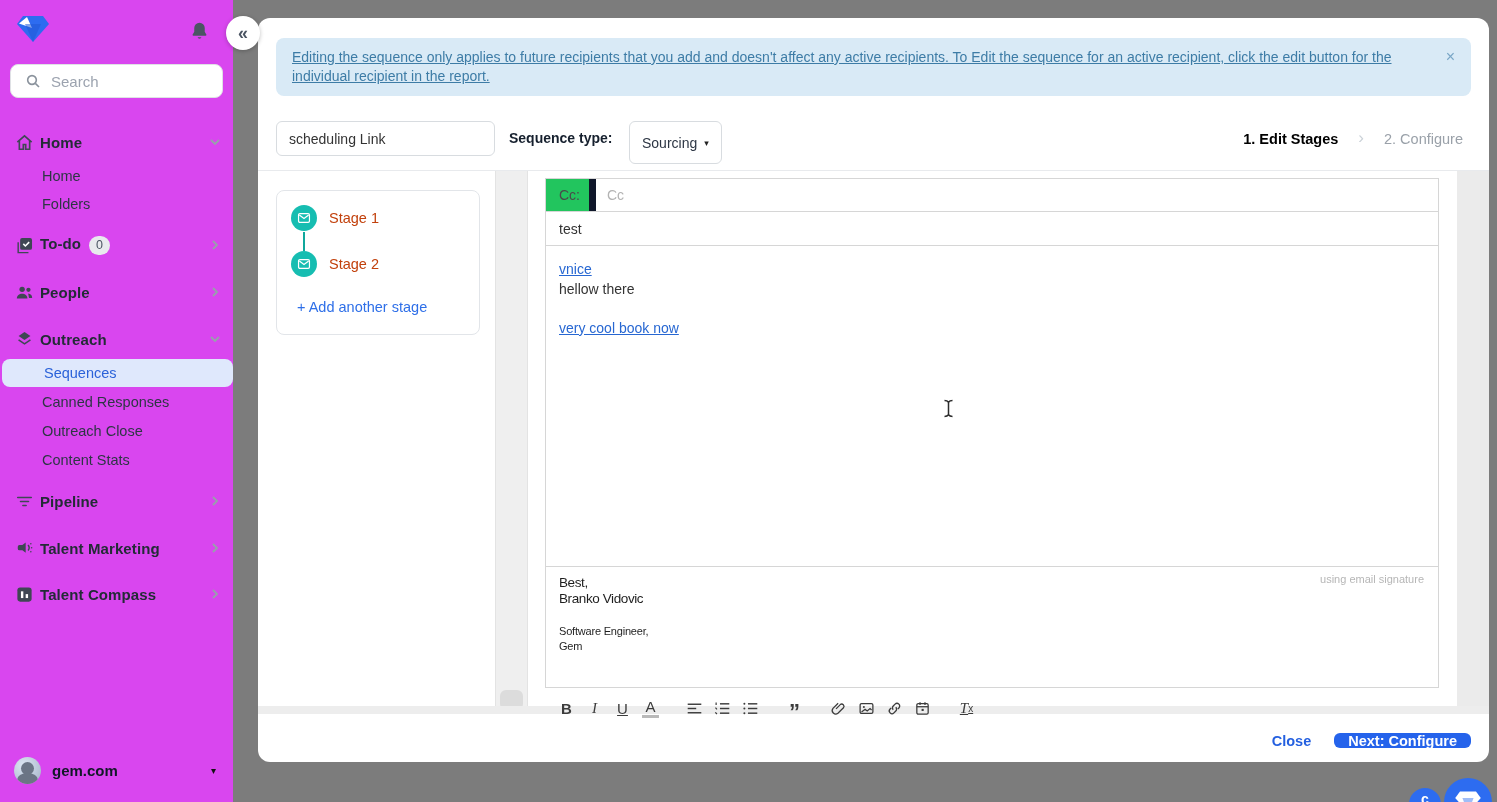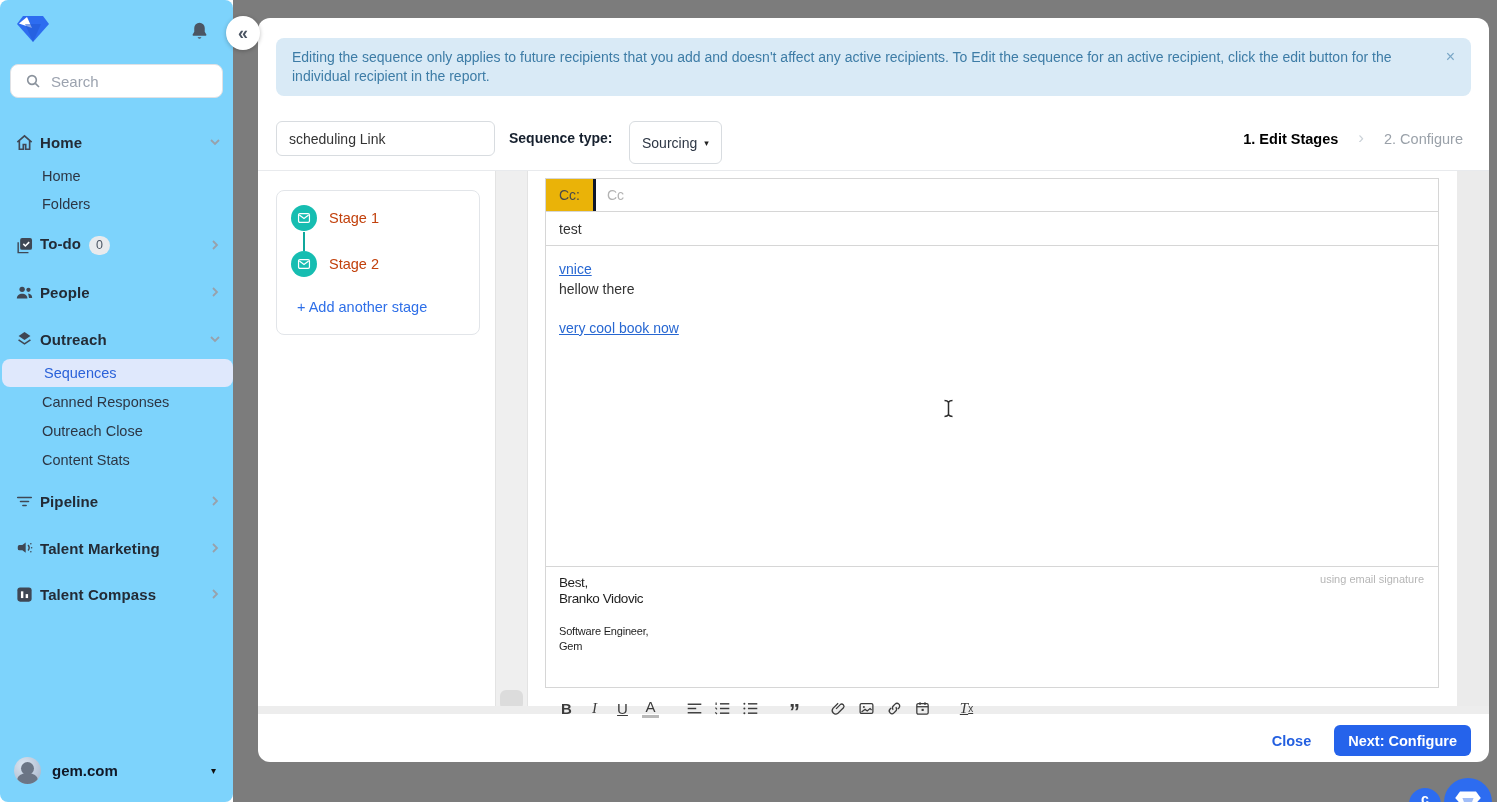--- a/index.html
+++ b/index.html
@@ -4,21 +4,21 @@
 <style>
   * { margin:0; padding:0; box-sizing:border-box; }
   html,body { width:1497px; height:802px; overflow:hidden; }
   body { font-family:"Liberation Sans","DejaVu Sans",sans-serif; background:#fff; position:relative; }
   .page { position:absolute; inset:0; width:1497px; height:802px; overflow:hidden; }
 
   
   .overlay { position:absolute; left:233px; top:0; right:0; bottom:0; background:#7c7c7c; z-index:1; }
 
   
-  .sidebar { position:absolute; left:0; top:0; width:233px; height:802px; background:#7dd3fc; z-index:2;border-radius:8px; }
+  .sidebar { position:absolute; left:0; top:0; width:233px; height:802px; background:#d946ef; z-index:2; }
   .logo { position:absolute; left:16px; top:14px; width:34px; height:30px; }
   .bell { position:absolute; left:189px; top:21px; width:21px; height:21px; color:#4b5563; }
   .searchbox { position:absolute; left:10px; top:64px; width:213px; height:34px; border:1px solid #dfe1e5; border-radius:8px; background:#fff; display:flex; align-items:center; }
   .searchbox .sicon { width:16px; height:16px; margin-left:14px; color:#8a929c; flex:none; }
   .searchbox input { border:none; outline:none; background:transparent; font-size:15px; color:#333; margin-left:10px; width:150px; font-family:inherit; }
   .searchbox input::placeholder { color:#9ca3af; }
   .navrow { position:absolute; left:0; width:233px; height:30px; display:flex; align-items:center; cursor:pointer; }
   .navrow .nicon { position:absolute; left:15px; width:19px; height:19px; color:#3f4754; }
   .navrow .nlabel { position:absolute; left:40px; font-size:15px; font-weight:600; color:#232b36; letter-spacing:.1px; }
   .navrow .chev { position:absolute; right:12px; width:12px; height:12px; color:#98a1ab; }
@@ -35,21 +35,21 @@
   .acct-label { position:absolute; left:52px; top:6px; font-size:15px; font-weight:700; color:#111827; }
   .acct-caret { position:absolute; right:17px; top:9px; font-size:10px; color:#111; }
 
   
   .collapse-btn { position:absolute; left:226px; top:16px; width:34px; height:34px; border-radius:50%; background:#fff;
     box-shadow:0 1px 4px rgba(0,0,0,.25); z-index:4; display:flex; align-items:center; justify-content:center;
     font-size:18px; color:#4b5563; font-weight:700; cursor:pointer; }
 
   
   .modal { position:absolute; left:258px; top:18px; width:1231px; height:744px; background:#fff; border-radius:12px; z-index:3; overflow:hidden; }
-  .banner { position:absolute; left:18px; top:20px; width:1195px; min-height:57px; background:#d9eaf6; border-radius:8px; padding:10px 40px 10px 16px; font-size:14px; line-height:19px; color:#3d7ca6; }
+  .banner { position:absolute; left:18px; top:20px; width:1195px; min-height:57px; background:#d9eaf6; border-radius:8px; padding:10px 40px 10px 16px; font-size:14px; line-height:19px; color:#3d7ca6;text-decoration:underline; }
   .banner-close { position:absolute; right:16px; top:9px; font-size:16px; color:#79a6c6; cursor:pointer; }
   .name-input { position:absolute; left:18px; top:103px; width:219px; height:35px; border:1px solid #d8dce0; border-radius:6px; padding:16px 12px; font-size:14px; color:#333; font-family:inherit; outline:none; }
   .seqtype-label { position:absolute; left:251px; top:112px; font-size:14px; font-weight:700; color:#16202e; }
   .seqtype-dd { position:absolute; left:371px; top:103px; height:43px; min-width:92px; border:1px solid #d8dce0; border-radius:6px; background:#fff; display:flex; align-items:center; padding:0 12px; gap:7px; font-size:14px; color:#2d3644; cursor:pointer; }
   .seqtype-dd .caret { font-size:9px; color:#222; }
   .steps { position:absolute; right:26px; top:103px; height:35px; display:flex; align-items:center; gap:20px; }
   .step1 { font-size:14.5px; font-weight:600; color:#000000; }
   .step-sep { font-size:17px; color:#cbd2d8; margin-top:-2px; }
   .step2 { font-size:14.5px; color:#9aa1a9; }
   .hdr-divider { position:absolute; left:0; top:152px; width:100%; height:1px; background:#e8eaed; }
@@ -65,21 +65,21 @@
 
   
   .vtrack-left { position:absolute; left:237px; top:153px; width:33px; height:541px; background:#efefef; border-left:1px solid #e3e3e3; border-right:1px solid #e3e3e3; }
   .vtrack-left .thumb { position:absolute; left:4px; bottom:2px; width:23px; height:20px; border-radius:6px; background:#dcdcdc; }
   .vtrack-right { position:absolute; right:0; top:153px; width:32px; height:541px; background:#ebebeb; }
   .htrack { position:absolute; left:0; top:688px; width:100%; height:8px; background:#ededed; z-index:0; }
 
   
   .editor { position:absolute; left:287px; top:160px; width:894px; height:510px; border:1px solid #d6d6d6; background:#fff; }
   .cc-row { position:relative; height:33px; border-bottom:1px solid #d6d6d6; display:flex; align-items:stretch; }
-  .cc-cell { width:50px; background:#eab308; border-right:3px solid #0f172a; display:flex; align-items:center; padding-left:13px; font-size:14px; color:#4a4a4a; }
+  .cc-cell { width:50px; background:#22c55e; border-right:7px solid #0f172a; display:flex; align-items:center; padding-left:13px; font-size:14px; color:#4a4a4a; }
   .cc-row input { flex:1; border:none; outline:none; font-size:14px; padding-left:11px; color:#333; font-family:inherit; }
   .cc-row input::placeholder { color:#b3b3b3; }
   .subject-row { height:34px; border-bottom:1px solid #d6d6d6; display:flex; align-items:center; padding-left:13px; font-size:14px; color:#333; }
   .body-area { position:relative; height:320px; padding:14px 13px; font-size:14px; line-height:19.5px; color:#333; cursor:text; }
   .body-area a { color:#2767d2; text-decoration:underline; cursor:pointer; }
   .sig-area { position:relative; height:122px; border-top:1px solid #d6d6d6; padding:8px 13px; }
   .sig-note { position:absolute; right:14px; top:6px; font-size:11px; color:#b6b6b6; }
   .sig-name { font-size:13.5px; line-height:15.5px; color:#1f1f1f; letter-spacing:-0.4px; }
   .sig-role { font-size:11px; line-height:15px; color:#1f1f1f; letter-spacing:-0.2px; }
   .sig-gap { height:18px; }
@@ -93,21 +93,21 @@
   .tb-i { font-style:italic; font-family:"Liberation Serif","DejaVu Serif",serif; }
   .tb-u { text-decoration:underline; }
   .tb-a { border-bottom:3px solid #b9b9b9; line-height:14px; }
   .tb-quote { font-size:22px; font-weight:700; line-height:10px; padding-top:8px; }
   .tb-tx { font-style:italic; font-family:"Liberation Serif","DejaVu Serif",serif; text-decoration:underline; }
   .tb-tx sub { font-size:10px; font-style:normal; font-family:"Liberation Sans",sans-serif; }
 
   
   .footer { position:absolute; right:18px; bottom:6px; height:31px; display:flex; align-items:center; gap:23px; z-index:2; }
   .close-link { font-size:14.5px; font-weight:600; color:#2460e0; cursor:pointer; }
-  .next-btn { height:31px; padding:0 14px; background:#2563eb; border:none; border-radius:6px; color:#fff; font-size:14.5px; font-weight:600; font-family:inherit; cursor:pointer; }
+  .next-btn { height:15px; padding:0 14px; background:#2563eb; border:none; border-radius:6px; color:#fff; font-size:14.5px; font-weight:600; font-family:inherit; cursor:pointer; }
 
   
   .fab-big { position:absolute; left:1444px; top:778px; width:48px; height:48px; border-radius:50%; background:#2d6cf0; z-index:5; display:flex; align-items:center; justify-content:center; }
   .fab-small { position:absolute; left:1409px; top:788px; width:32px; height:32px; border-radius:50%; background:#2d6cf0; z-index:5; display:flex; align-items:flex-start; justify-content:center; color:#fff; font-weight:700; font-size:14px; padding-top:3px; }
 
   .ibeam { position:absolute; left:942px; top:399px; z-index:6; }
 </style>
 </head>
 <body>
 

